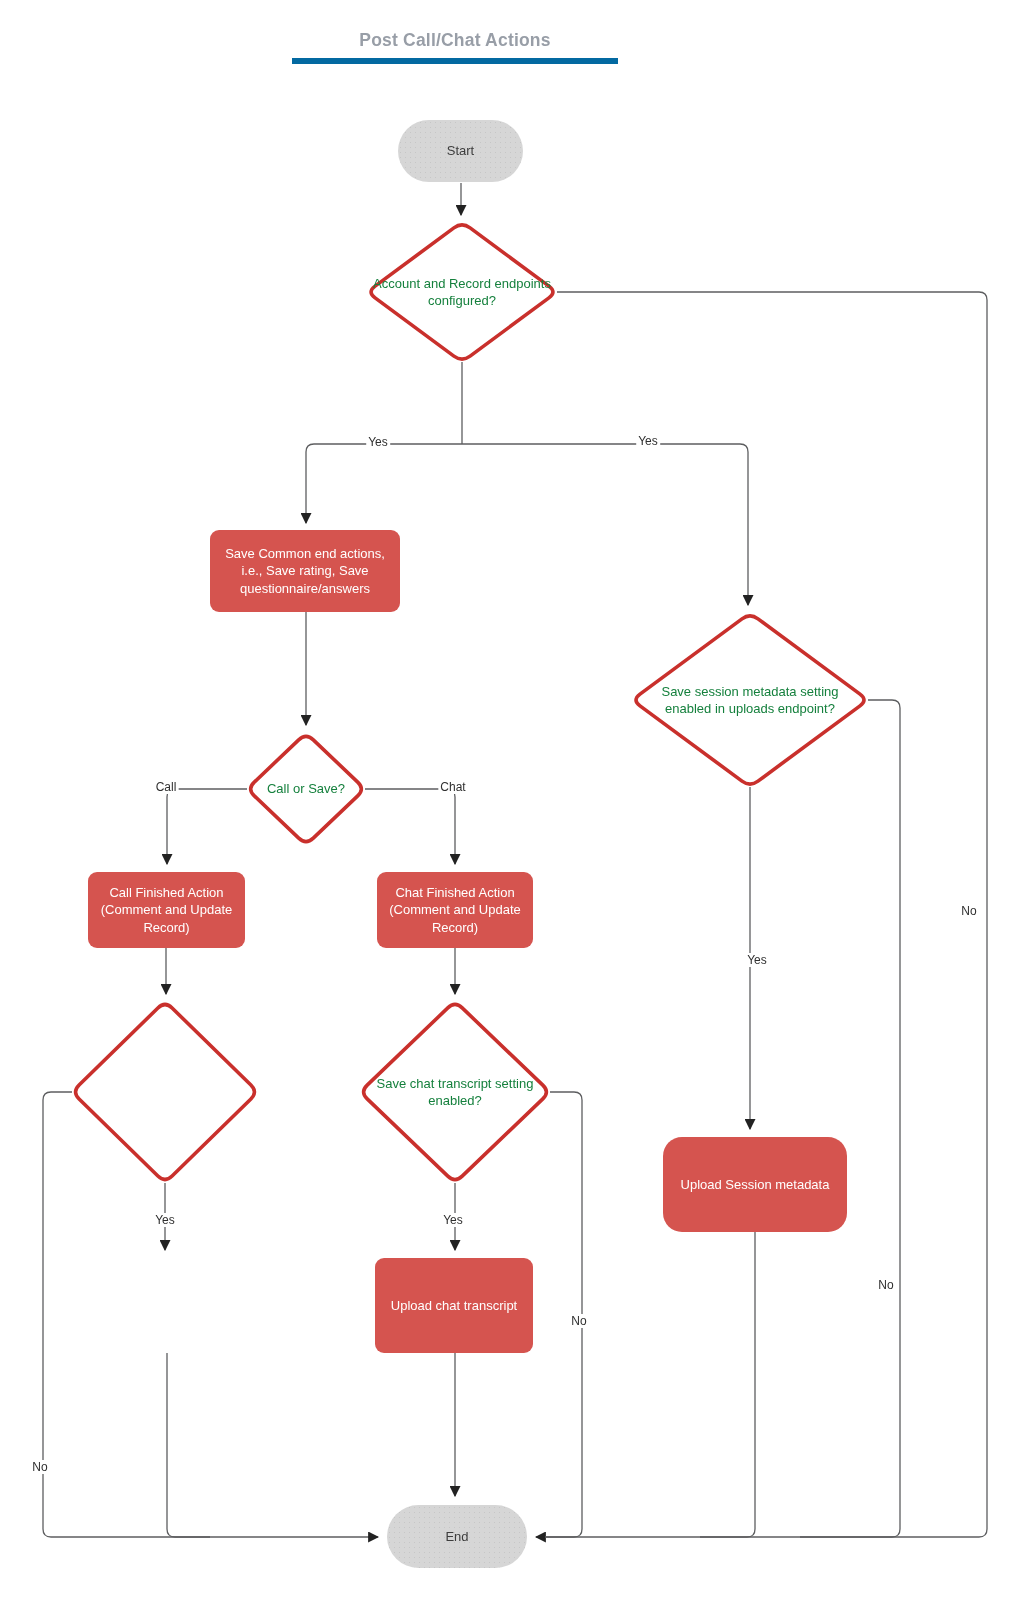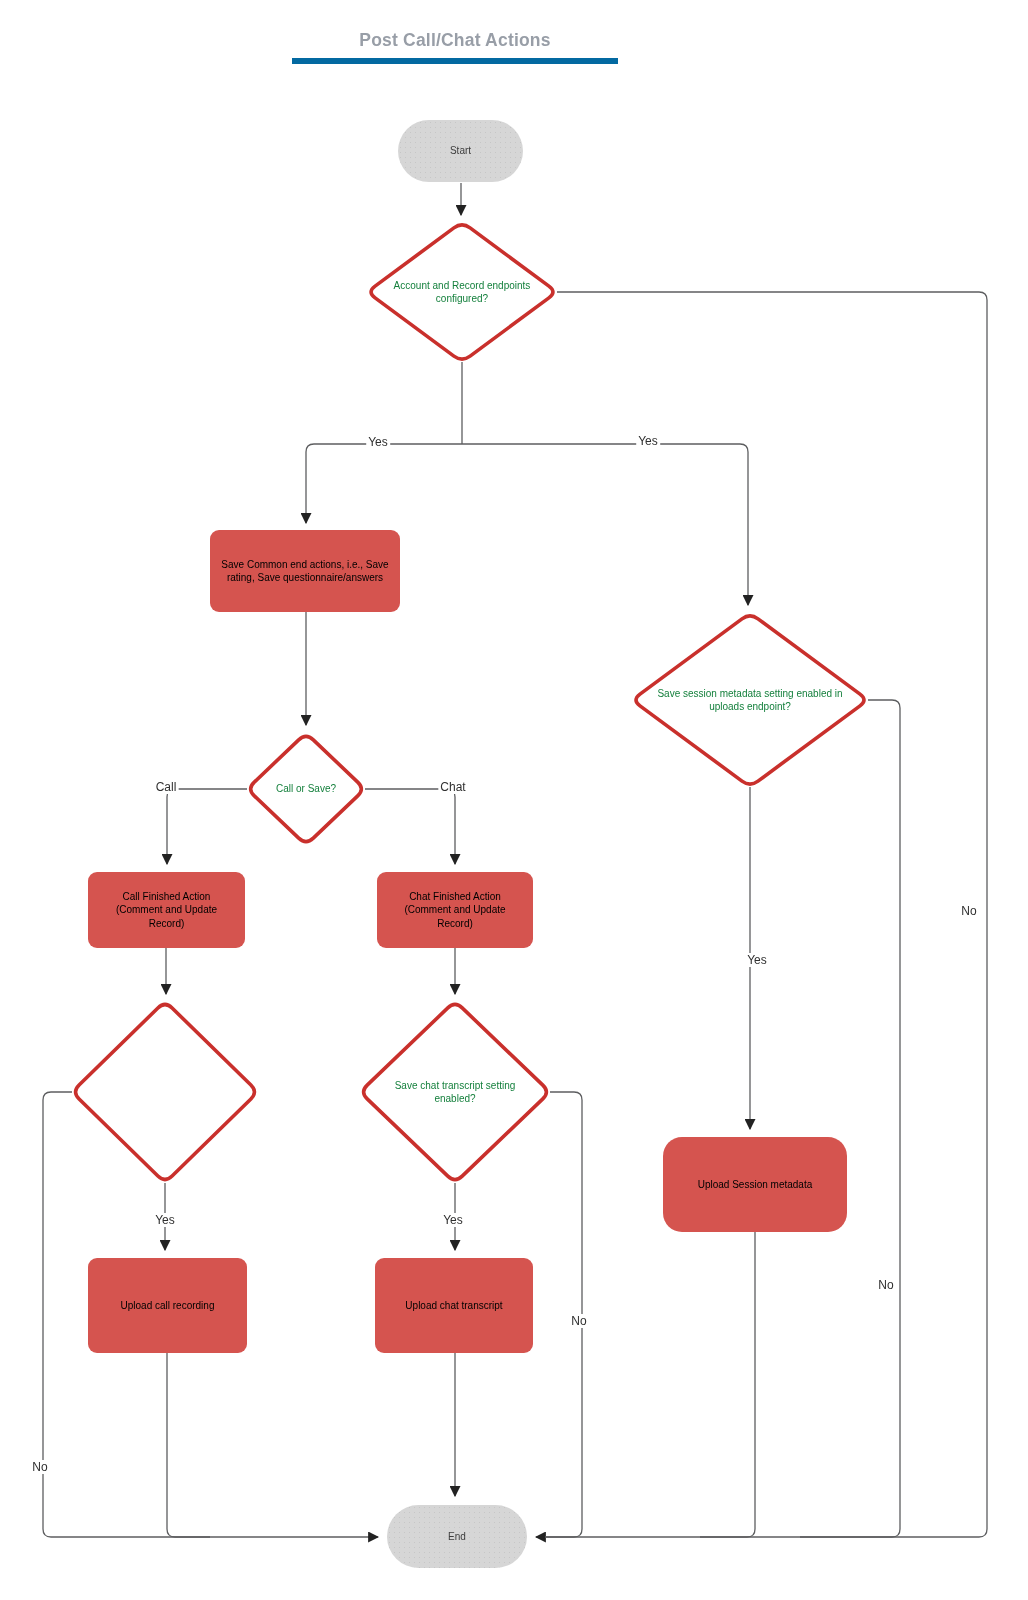--- a/index.html
+++ b/index.html
@@ -2,25 +2,25 @@
 <html style="--decision: #c9302c; --process: #d5544f; --terminator: #d6d6d6; --edge: #5d5e60;"><head>
 <meta charset="utf-8">
 <style>
   html,body{margin:0;padding:0;background:#ffffff;}
   body{width:1028px;height:1600px;position:relative;font-family:"Liberation Sans",sans-serif;}
   #canvas{position:absolute;left:0;top:0;width:1028px;height:1600px;}
   svg.wires{position:absolute;left:0;top:0;width:1028px;height:1600px;}
   .edge{fill:none;stroke:var(--edge,#5d5e60);stroke-width:1.3;}
   .diamond{fill:#ffffff;stroke:var(--decision,#c9302c);stroke-width:3.6;}
   .node{position:absolute;display:flex;align-items:center;justify-content:center;
-        text-align:center;box-sizing:border-box;font-size:10px;line-height:1.32;color:#373737;}
+        text-align:center;box-sizing:border-box;font-size:13px;line-height:1.32;color:#373737;}
   .terminator{background:var(--terminator,#d6d6d6);
         background-image:radial-gradient(#c6c6c6 0.7px, transparent 0.8px);
         background-size:5px 5px;color:#3d3d3d;}
-  .process{background:var(--process,#d5544f);border-radius:9px;color:#000000;padding:6px 10px;}
+  .process{background:var(--process,#d5544f);border-radius:9px;color:#ffffff;padding:6px 10px;}
   .decision-text{background:transparent;color:#15803d;}
   .edge-label{position:absolute;transform:translate(-50%,-50%);font-size:12px;color:#2f2f2f;
         background:#ffffff;padding:0 2px;white-space:nowrap;}
   .title{position:absolute;left:292px;top:30px;width:326px;text-align:center;
         font-size:17.5px;font-weight:bold;color:#989ea7;letter-spacing:.2px;
         padding-bottom:7px;border-bottom:6px solid #0369a1;}
 </style>
 </head>
 <body>
 
@@ -61,21 +61,20 @@
   </svg>
 
   <div class="title">Post Call/Chat Actions</div>
 
   <div class="node terminator" style="left:398px;top:120px;width:125px;height:62px;border-radius:31px;">Start</div>
   <div class="node terminator" style="left:387px;top:1505px;width:140px;height:63px;border-radius:32px;">End</div>
 
   <div class="node process" style="left:210px;top:530px;width:190px;height:82px;">Save Common end actions, i.e., Save rating, Save questionnaire/answers</div>
   <div class="node process" style="left:88px;top:872px;width:157px;height:76px;">Call Finished Action (Comment and Update Record)</div>
   <div class="node process" style="left:377px;top:872px;width:156px;height:76px;">Chat Finished Action (Comment and Update Record)</div>
-  <div class="node process" style="left:88px;top:1258px;width:159px;height:95px;">Upload call recording</div>
   <div class="node process" style="left:375px;top:1258px;width:158px;height:95px;">Upload chat transcript</div>
   <div class="node process" style="left:663px;top:1137px;width:184px;height:95px;border-radius:19px;">Upload Session metadata</div>
 
   <div class="node decision-text" style="left:372px;top:262px;width:180px;height:60px;">Account and Record endpoints configured?</div>
   <div class="node decision-text" style="left:251px;top:774px;width:110px;height:30px;">Call or Save?</div>
   <div class="node decision-text" style="left:375px;top:1062px;width:160px;height:60px;">Save chat transcript setting enabled?</div>
   <div class="node decision-text" style="left:640px;top:670px;width:220px;height:60px;">Save session metadata setting enabled in uploads endpoint?</div>
 
   <span class="edge-label" style="left:378px;top:442px;">Yes</span>
   <span class="edge-label" style="left:648px;top:441px;">Yes</span>

